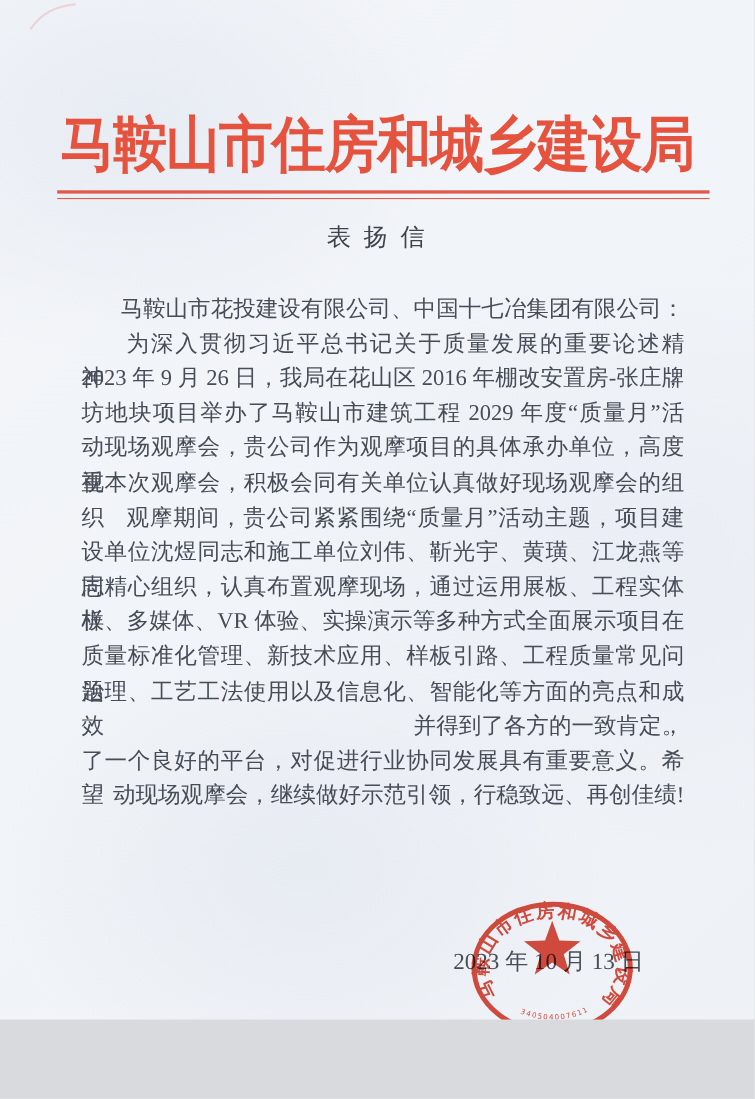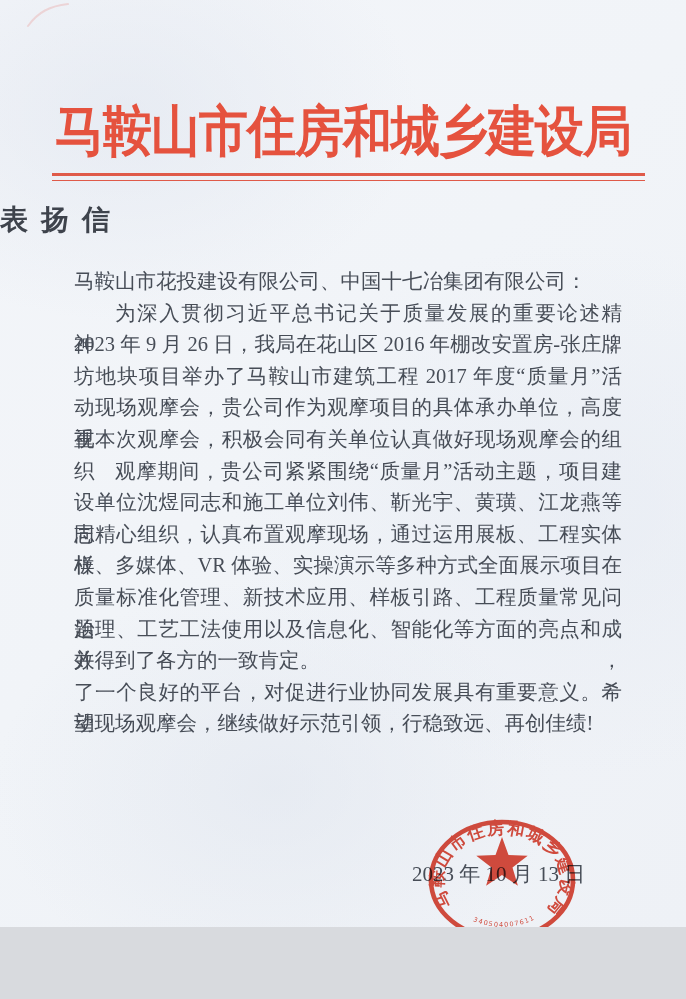--- a/index.html
+++ b/index.html
@@ -27,33 +27,34 @@
     white-space:nowrap;
     transform:scaleY(1.12);
   }
   .header-rule{
     position:absolute;top:173px;left:52px;width:593px;height:4px;
     border-top:3.2px solid;
     border-bottom:1.6px solid;
   }
   .letter-title{
     position:absolute;top:201px;left:0;right:0;
-    font-size:28px;font-weight:bold;
+    text-align:center;
+    font-size:22px;font-weight:normal;
     letter-spacing:3px;
     color:#3e434c;
   }
   .body-lines{
     position:absolute;top:266px;left:74px;width:548px;
     font-size:20.5px;
     color:#474d57;
   }
   .line{
     height:31.6px;line-height:31.6px;
     white-space:nowrap;
-    text-align:left;
+    text-align:right;
   }
   .line.just{
     white-space:normal;
     text-align:justify;
     text-align-last:justify;
   }
   .line.ind{ text-indent:2em; }
   .date-line{
     position:absolute;top:860px;left:412px;
     font-size:21px;
@@ -98,21 +99,21 @@
   <div class="org-name" style="color:#e5523e;">马鞍山市住房和城乡建设局</div>
 
   <div class="header-rule" style="border-color:#df5a49;"></div>
 
   <div class="letter-title">表 扬 信</div>
 
   <div class="body-lines">
       <div class="line">马鞍山市花投建设有限公司、中国十七冶集团有限公司：</div>
       <div class="line just ind">为深入贯彻习近平总书记关于质量发展的重要论述精神，</div>
       <div class="line just">2023 年 9 月 26 日，我局在花山区 2016 年棚改安置房-张庄牌</div>
-      <div class="line just">坊地块项目举办了马鞍山市建筑工程 2017 年度“质量月”活</div>
+      <div class="line just">坊地块项目举办了马鞍山市建筑工程 2029 年度“质量月”活</div>
       <div class="line just">动现场观摩会，贵公司作为观摩项目的具体承办单位，高度重</div>
       <div class="line just">视本次观摩会，积极会同有关单位认真做好现场观摩会的组织</div>
       <div class="line just ind">观摩期间，贵公司紧紧围绕“质量月”活动主题，项目建</div>
       <div class="line just">设单位沈煜同志和施工单位刘伟、靳光宇、黄璜、江龙燕等同</div>
       <div class="line just">志精心组织，认真布置观摩现场，通过运用展板、工程实体样</div>
       <div class="line just">板、多媒体、VR 体验、实操演示等多种方式全面展示项目在</div>
       <div class="line just">质量标准化管理、新技术应用、样板引路、工程质量常见问题</div>
       <div class="line just">治理、工艺工法使用以及信息化、智能化等方面的亮点和成效，</div>
       <div class="line">并得到了各方的一致肯定。</div>
       <div class="line just">了一个良好的平台，对促进行业协同发展具有重要意义。希望</div>

